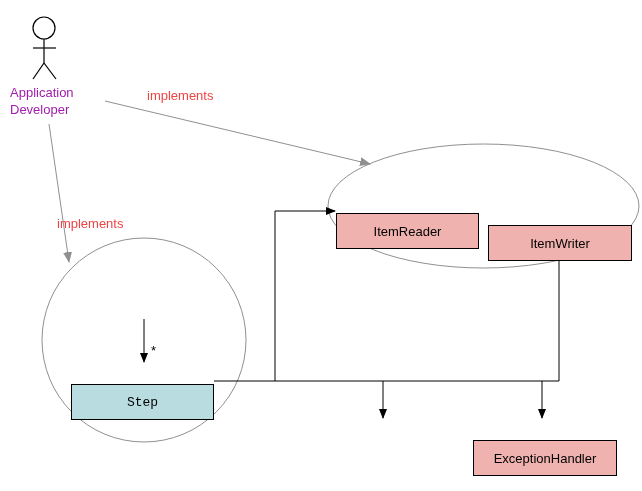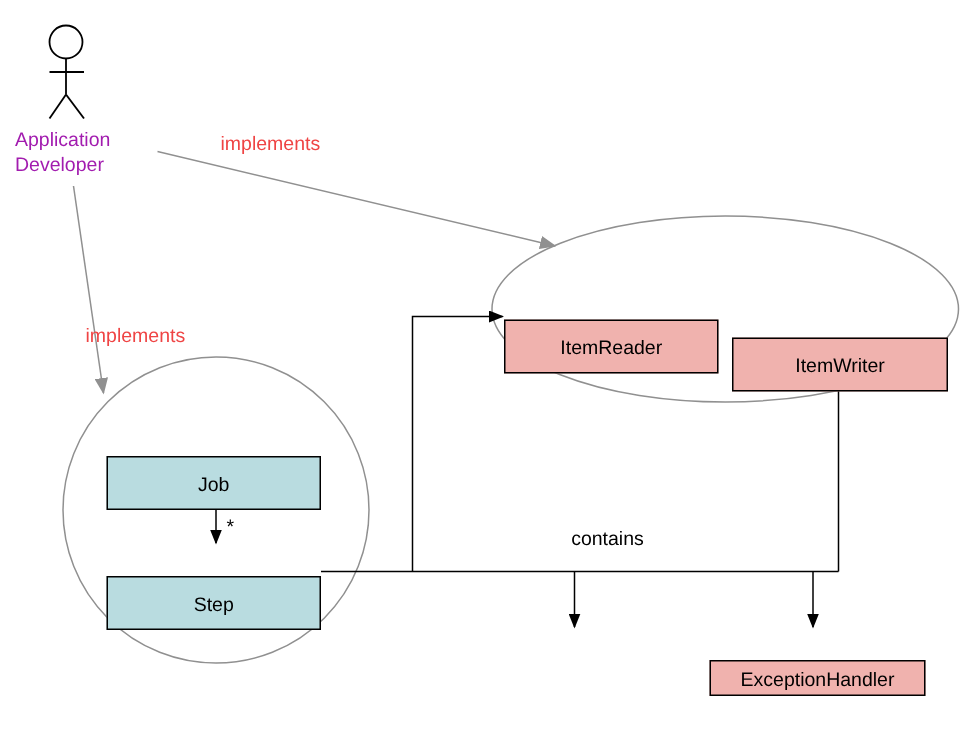--- a/index.html
+++ b/index.html
@@ -52,25 +52,25 @@
     width: 78px;
     font-size: 13px;
     line-height: 17px;
     color: #a21caf;
   }
   .lbl-implements { left: 147px; top: 88px; }
   .lbl-configures { left: 57px;  top: 216px; }
   .lbl-contains   { left: 360px; top: 351px; width: 90px; text-align: center; }
   .lbl-star       { left: 151px; top: 343px; }
   .box-job        { left: 71px;  top: 283px; width: 143px; height: 36px; }
-  .box-step       { left: 71px;  top: 363px; width: 143px; height: 36px; }
+  .box-step       { left: 71px;  top: 363px; width: 143px; height: 36px; font-family: Liberation Mono, monospace; }
   .box-itemreader { left: 336px; top: 192px; width: 143px; height: 36px; }
   .box-itemwriter { left: 488px; top: 204px; width: 144px; height: 36px; }
   .box-repeatops  { left: 313px; top: 419px; width: 144px; height: 36px; }
-  .box-exhandler  { left: 473px; top: 419px; width: 144px; height: 24px; }
+  .box-exhandler  { left: 473px; top: 419px; width: 144px; height: 36px; }
 </style>
 </head>
 <body>
 
 <div id="canvas">
 
   <svg id="wires" viewBox="0 0 642 491" xmlns="http://www.w3.org/2000/svg">
     <defs>
       <marker id="arrow-black" markerWidth="10" markerHeight="8" refX="9" refY="4" orient="auto" markerUnits="userSpaceOnUse">
         <path d="M0,0 L10,4 L0,8 z" fill="#000000"></path>
@@ -99,26 +99,22 @@
     <polyline points="275,381 275,211 335,211" fill="none" stroke="#000000" stroke-width="1" marker-end="url(#arrow-black)"></polyline>
     <line x1="559" y1="381" x2="559" y2="229" stroke="#000000" stroke-width="1" marker-end="url(#arrow-black)"></line>
     <line x1="383" y1="381" x2="383" y2="418" stroke="#000000" stroke-width="1" marker-end="url(#arrow-black)"></line>
     <line x1="542" y1="381" x2="542" y2="418" stroke="#000000" stroke-width="1" marker-end="url(#arrow-black)"></line>
   </svg>
 
   <div class="actor-label">Application Developer</div>
 
   <div class="edge-label lbl-implements">implements</div>
   <div class="edge-label lbl-configures">implements</div>
-  <div class="black-label lbl-contains">contains</div>
   <div class="black-label lbl-star">*</div>
 
-  <div class="node blue box-job">
-    <span>Job</span>
-  </div>
   <div class="node blue box-step">
     <span>Step</span>
   </div>
   <div class="node pink box-itemreader">
     <span>ItemReader</span>
   </div>
   <div class="node pink box-itemwriter">
     <span>ItemWriter</span>
   </div>
   <div class="node pink box-exhandler">

